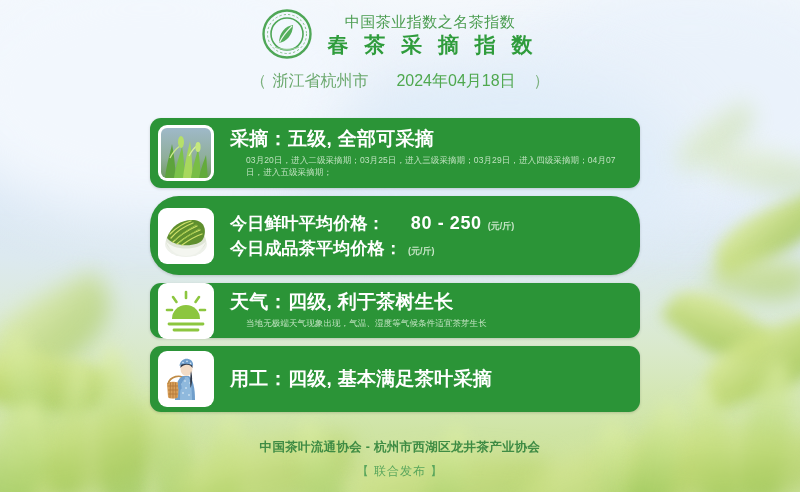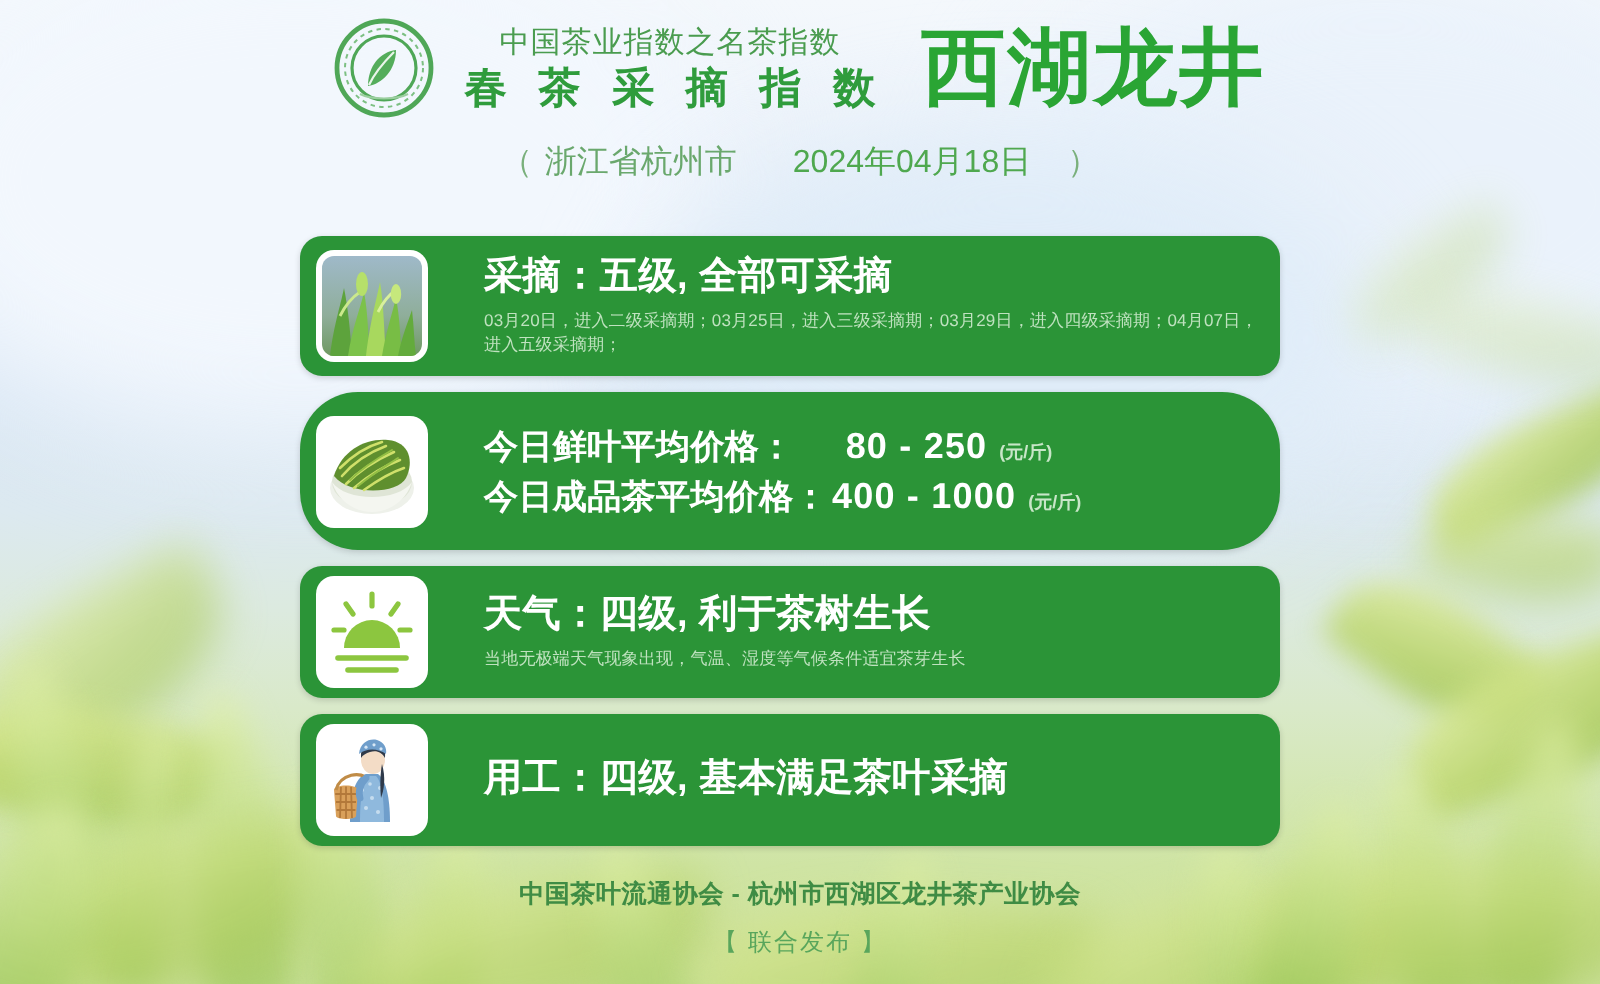--- a/index.html
+++ b/index.html
@@ -141,21 +141,21 @@
     background: #2b9437;
     border-radius: 11px;
     display: flex;
     align-items: center;
     padding: 7px 8px;
     box-sizing: border-box;
     box-shadow: 0 1px 3px rgba(0,0,0,.16);
   }
   .card-pick   { height: 70px; }
   .card-price  { height: 79px; border-radius: 29px; }
-  .card-weather{ height: 66px; }
+  .card-weather{ height: 55px; }
   .card-labor  { height: 66px; }
 
   .thumb {
     width: 56px;
     height: 56px;
     flex: 0 0 auto;
     border-radius: 9px;
     background: #ffffff;
     overflow: hidden;
     position: relative;
@@ -163,37 +163,38 @@
   }
   .thumb-inner {
     position: absolute;
     inset: 3px;
     border-radius: 6px;
     overflow: hidden;
   }
 
   .card-body {
     flex: 1 1 auto;
-    padding-left: 28px;
+    padding-left: 16px;
     min-width: 0;
   }
   .card-title {
     color: #ffffff;
     font-size: 19px;
     font-weight: bold;
     line-height: 1.15;
     letter-spacing: .3px;
     white-space: nowrap;
   }
   .card-desc {
     margin-top: 4px;
     color: #bfe2bf;
     font-size: 8.5px;
     line-height: 1.45;
     letter-spacing: .1px;
+    margin-left: 16px;
   }
 
   
   .price-rows {
     display: flex;
     flex-direction: column;
     gap: 2px;
   }
   .price-row {
     display: flex;
@@ -297,21 +298,20 @@
           <path d="M30 17 C25 22, 20 28, 17.5 33.5" fill="none" stroke="#e9f5ea" stroke-width="1.1"></path>
           <path d="M13 38 C19 41, 31 41, 37 38" fill="none" stroke="#9ccfa0" stroke-width="1.1"></path>
         </svg>
       </span>
 
       <span class="brand-block">
         <span class="brand-small">中国茶业指数之名茶指数</span>
         <span class="brand-big">春 茶 采 摘 指 数</span>
       </span>
 
-      <span class="main-title">西湖龙井</span>
     </div>
 
     <div class="subtitle">
       <span class="paren">（</span>
       <span class="region">浙江省杭州市</span>
       <span class="date">2024年04月18日</span>
       <span class="paren">）</span>
     </div>
   </div>
 
@@ -372,21 +372,20 @@
       </div>
       <div class="card-body">
         <div class="price-rows">
           <div class="price-row row-fresh">
             <span class="price-label">今日鲜叶平均价格：</span>
             <span class="price-value">80 - 250</span>
             <span class="price-unit">(元/斤)</span>
           </div>
           <div class="price-row row-made">
             <span class="price-label">今日成品茶平均价格：</span>
-            <span class="price-value">400 - 1000</span>
             <span class="price-unit">(元/斤)</span>
           </div>
         </div>
       </div>
     </div>
 
     <div class="card card-weather">
       <div class="thumb">
         <div class="thumb-inner" style="background:#ffffff;">
           <svg class="sun-icon" viewBox="0 0 50 50" aria-hidden="true">

